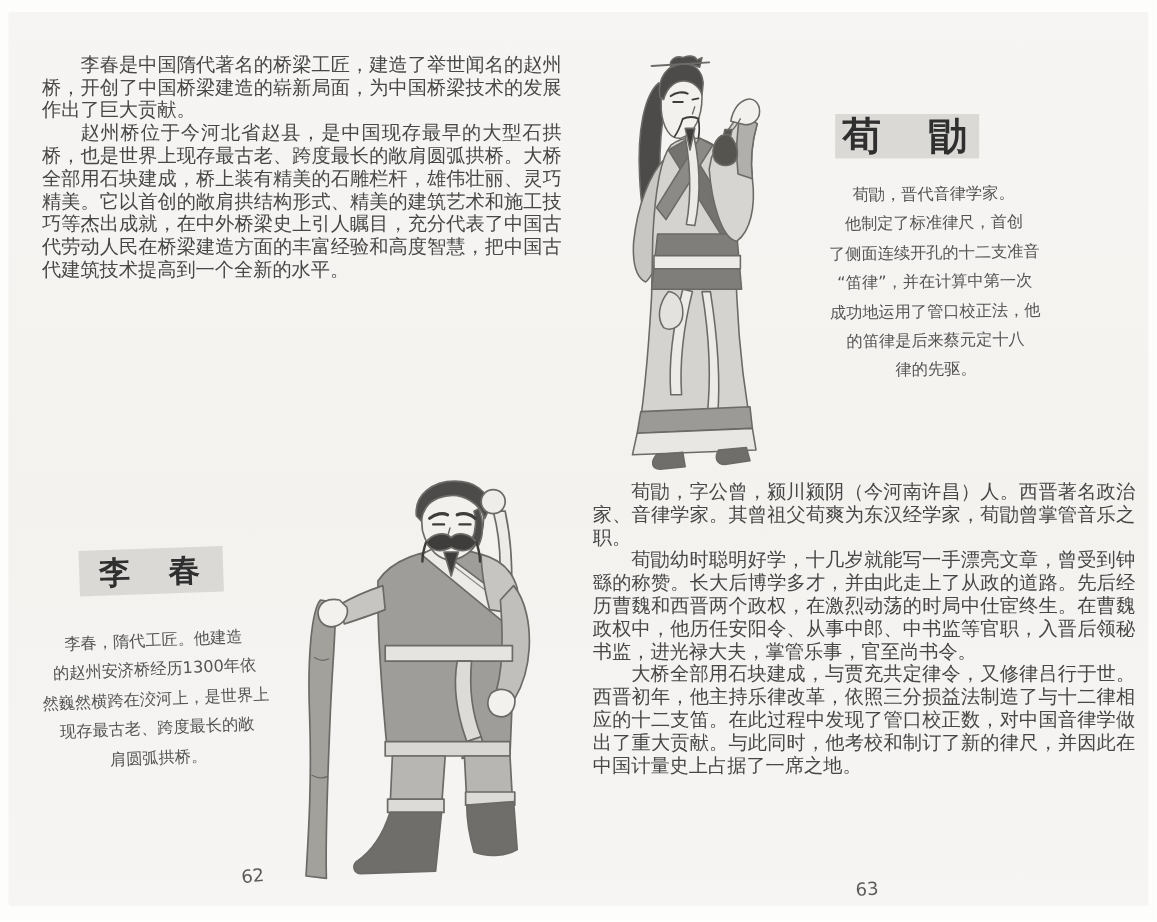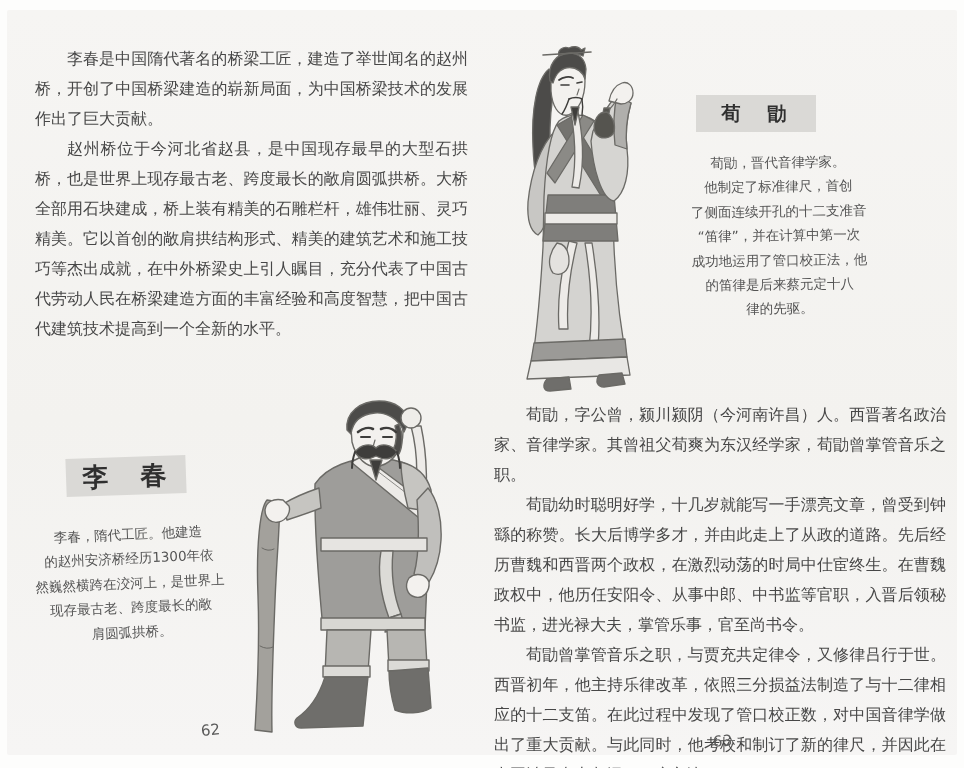--- a/index.html
+++ b/index.html
@@ -1,21 +1,21 @@
 <!DOCTYPE html>
 <html><head>
 <meta charset="utf-8">
 <style>
   html,body{margin:0;padding:0;background:#ffffff;}
   .stage{position:relative;width:964px;height:768px;background:#fdfdfc;overflow:hidden;
          font-family:"DejaVu Sans","Liberation Sans",sans-serif;}
   .paper{position:absolute;left:7px;top:10px;right:7px;bottom:13px;
          background:linear-gradient(180deg,#f6f5f3 0%,#f3f2ef 55%,#f6f5f4 100%);
          border-radius:2px;}
-  .main-text{position:absolute;color:#474747;font-size:16px;line-height:30px;
+  .main-text{position:absolute;color:#474747;font-size:16px;line-height:19px;
              text-align:justify;letter-spacing:0;}
   .main-text p{margin:0;text-indent:2em;}
   .title-box{position:absolute;background:#dad9d6;display:flex;align-items:center;
              justify-content:center;color:#2f2f2f;font-weight:bold;}
   .note{position:absolute;color:#545454;font-size:13.5px;line-height:24.4px;text-align:center;}
   .note div{white-space:nowrap;}
   .pagenum{position:absolute;color:#5b5b5b;font-size:15px;}
   .illu{position:absolute;}
   svg *{vector-effect:non-scaling-stroke;}
 </style>
@@ -150,35 +150,35 @@
         <path d="M64,40 L72,40" stroke="#3e3d3b" stroke-width="1.6"></path>
         <path d="M80,38 L85,37" stroke="#3e3d3b" stroke-width="1.6"></path>
         <path d="M82,44 L80,50" fill="none" stroke-width="1.1"></path>
         <path d="M72,54 C76,52 82,52 85,54" fill="none" stroke="#3e3d3b" stroke-width="1.6"></path>
         <path d="M72,54 C70,60 68,65 65,69" fill="none" stroke="#3e3d3b" stroke-width="1.4"></path>
         <path d="M85,54 C86,60 86,65 85,70" fill="none" stroke="#3e3d3b" stroke-width="1.4"></path>
         <path d="M74,62 L82,62 L78,80 Z" fill="#3e3d3b"></path>
       </g>
     </svg>
 
-    <div class="title-box" style="left:696px;top:95px;width:120px;height:37px;font-size:19px;letter-spacing:4px;">
+    <div class="title-box" style="left:696px;top:95px;width:120px;height:37px;font-size:32px;letter-spacing:4px;">
       <span>荀　勖</span>
     </div>
 
     <div class="note" style="left:648px;top:150px;width:262px;transform:rotate(-0.8deg);">
       <div>荀勖，晋代音律学家。</div>
       <div>他制定了标准律尺，首创</div>
       <div>了侧面连续开孔的十二支准音</div>
       <div>“笛律”，并在计算中第一次</div>
       <div>成功地运用了管口校正法，他</div>
       <div>的笛律是后来蔡元定十八</div>
       <div>律的先驱。</div>
     </div>
 
     <div class="main-text" style="left:494px;top:400px;width:452px;">
       <p>荀勖，字公曾，颍川颍阴（今河南许昌）人。西晋著名政治家、音律学家。其曾祖父荀爽为东汉经学家，荀勖曾掌管音乐之职。</p>
       <p>荀勖幼时聪明好学，十几岁就能写一手漂亮文章，曾受到钟繇的称赞。长大后博学多才，并由此走上了从政的道路。先后经历曹魏和西晋两个政权，在激烈动荡的时局中仕宦终生。在曹魏政权中，他历任安阳令、从事中郎、中书监等官职，入晋后领秘书监，进光禄大夫，掌管乐事，官至尚书令。</p>
-      <p>荀勖曾掌管音乐之职，与贾充共定律令，又修律吕行于世。西晋初年，他主持乐律改革，依照三分损益法制造了与十二律相应的十二支笛。在此过程中发现了管口校正数，对中国音律学做出了重大贡献。与此同时，他考校和制订了新的律尺，并因此在中国计量史上占据了一席之地。</p>
+      <p>大桥全部用石块建成，与贾充共定律令，又修律吕行于世。西晋初年，他主持乐律改革，依照三分损益法制造了与十二律相应的十二支笛。在此过程中发现了管口校正数，对中国音律学做出了重大贡献。与此同时，他考校和制订了新的律尺，并因此在中国计量史上占据了一席之地。</p>
     </div>
 
     <div class="pagenum" style="left:713px;top:732px;transform:rotate(-4deg);">63</div>
   </div>
 </div>
 
 </body></html>

